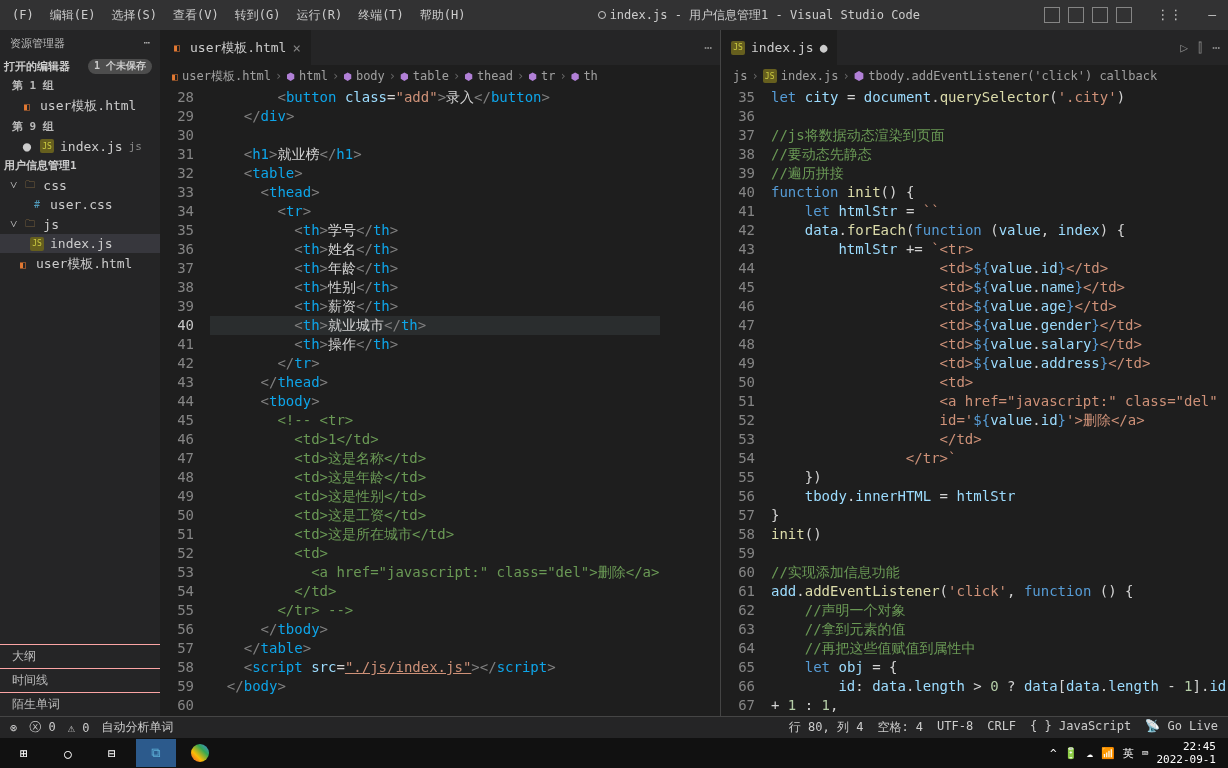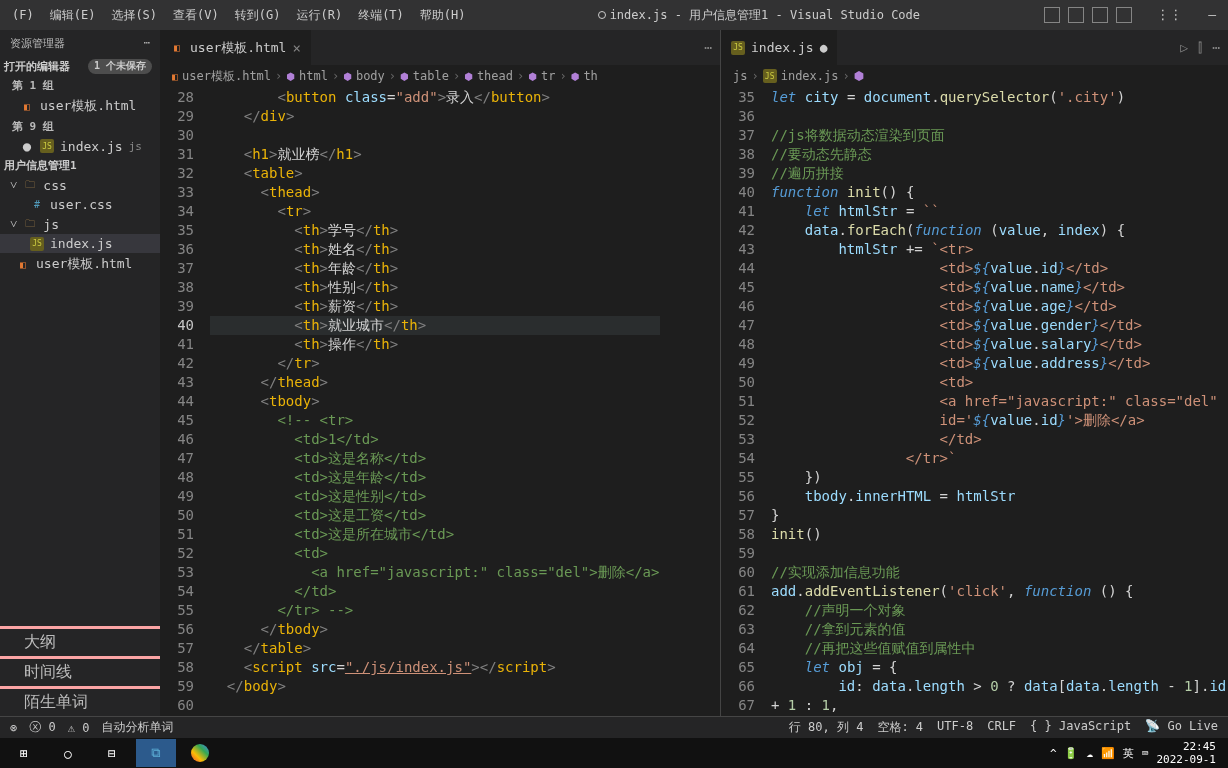--- a/index.html
+++ b/index.html
@@ -33,40 +33,40 @@
 .bc-icon { color:#e37933; font-size:10px;}
 .bc-icon.purple { color:#b180d7;}
 .code-area { flex: 1; display: flex; font-family: Consolas, monospace; font-size: 14px; line-height: 19px; position:relative; overflow:hidden;align-items:center;}
 .line-numbers { width: 50px; text-align: right; color: #858585; padding-right: 16px; user-select:none;}
 .line-numbers .current { color:#c6c6c6;}
 .code-content { flex: 1; white-space: pre; color: #d4d4d4; }
 .minimap { width:60px; background:#1e1e1e; opacity:0.5; padding:4px; font-size:2px; line-height:3px; color:#606060; overflow:hidden;}
 .split-border { width: 1px; background: #444; }
 .hl-line { background:#2a2d2e; display:inline-block; width:100%;}
 
-.tag { color: #eab308; margin-top: 31px; }
+.tag { color: #0ea5e9; margin-top: 31px; }
 .brkt { color: #808080; }
 .attr { color: #9cdcfe; }
 .str { color: #ce9178; }
-.kw { color: #569cd6; font-style:italic;}
+.kw { color: #569cd6; }
 .fn { color: #dcdcaa; }
 .var { color: #9cdcfe; }
 .num { color: #b5cea8; }
 .cmt { color: #6a9955; }
 .prop { color:#9cdcfe;}
 .tmpl { color:#ce9178;}
 .statusbar { height: 22px; background: #252526; border-top:1px solid #454545; display: flex; align-items: center; padding: 0 10px; font-size: 12px; color: #cccccc; gap: 12px; }
 .statusbar .right { margin-left: auto; display: flex; gap: 14px; }
 .taskbar { height: 30px; background: #111; display: flex; align-items: center; padding: 0 4px; gap: 4px; }
 .task-icon { width: 40px; height: 28px; display: flex; align-items: center; justify-content: center; }
 .task-right { margin-left: auto; display: flex; align-items: center; gap: 8px; color: #fff; font-size: 11px; padding-right:8px;}
 .close-x { color:#858585; font-size:14px;}
 .badge { background:#4d4d4d; border-radius:8px; padding:0 6px; font-size:10px;}
 .outline-section { margin-top:auto;}
-.outline-item { padding:3px 24px; font-size:16px; color:#bbbbbb; border-top:3px solid #fca5a5;}
+.outline-item { padding:3px 12px; font-size:12px; color:#bbbbbb; border-top:1px solid #fca5a5;}
 </style>
 </head>
 <body>
 
 <div class="menubar">
   <span class="menubar-item">(F)</span>
   <span class="menubar-item">编辑(E)</span>
   <span class="menubar-item">选择(S)</span>
   <span class="menubar-item">查看(V)</span>
   <span class="menubar-item">转到(G)</span>
@@ -266,20 +266,21 @@
         <span>⋯</span>
       </div>
     </div>
     <div class="breadcrumb">
       <span>js</span>
         <span class="breadcrumb-sep">›</span>
       <span class="file-icon js-icon" style="font-size:8px">JS</span>
         <span>index.js</span>
         <span class="breadcrumb-sep">›</span>
       <span style="color:#b180d7">⬢</span>
+        <span>tbody.addEventListener('click') callback</span>
     </div>
     <div class="code-area">
       <div class="line-numbers" id="ln2">
           <div>35</div>
           <div>36</div>
           <div>37</div>
           <div>38</div>
           <div>39</div>
           <div>40</div>
           <div>41</div>

